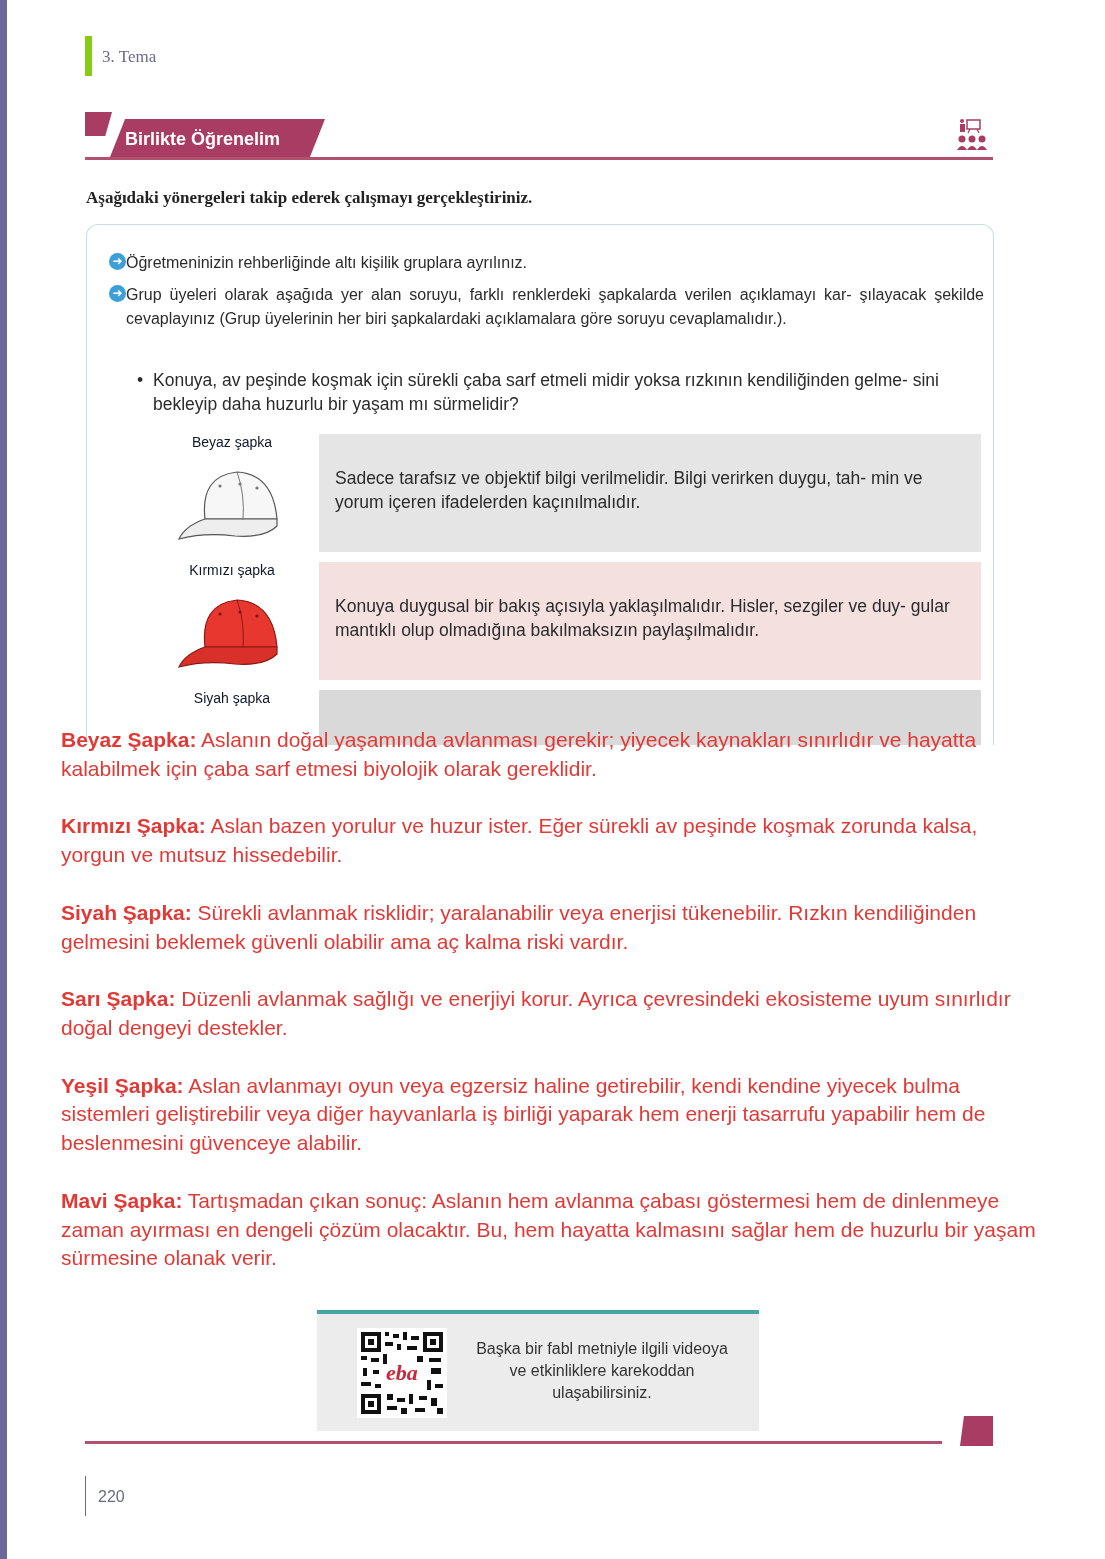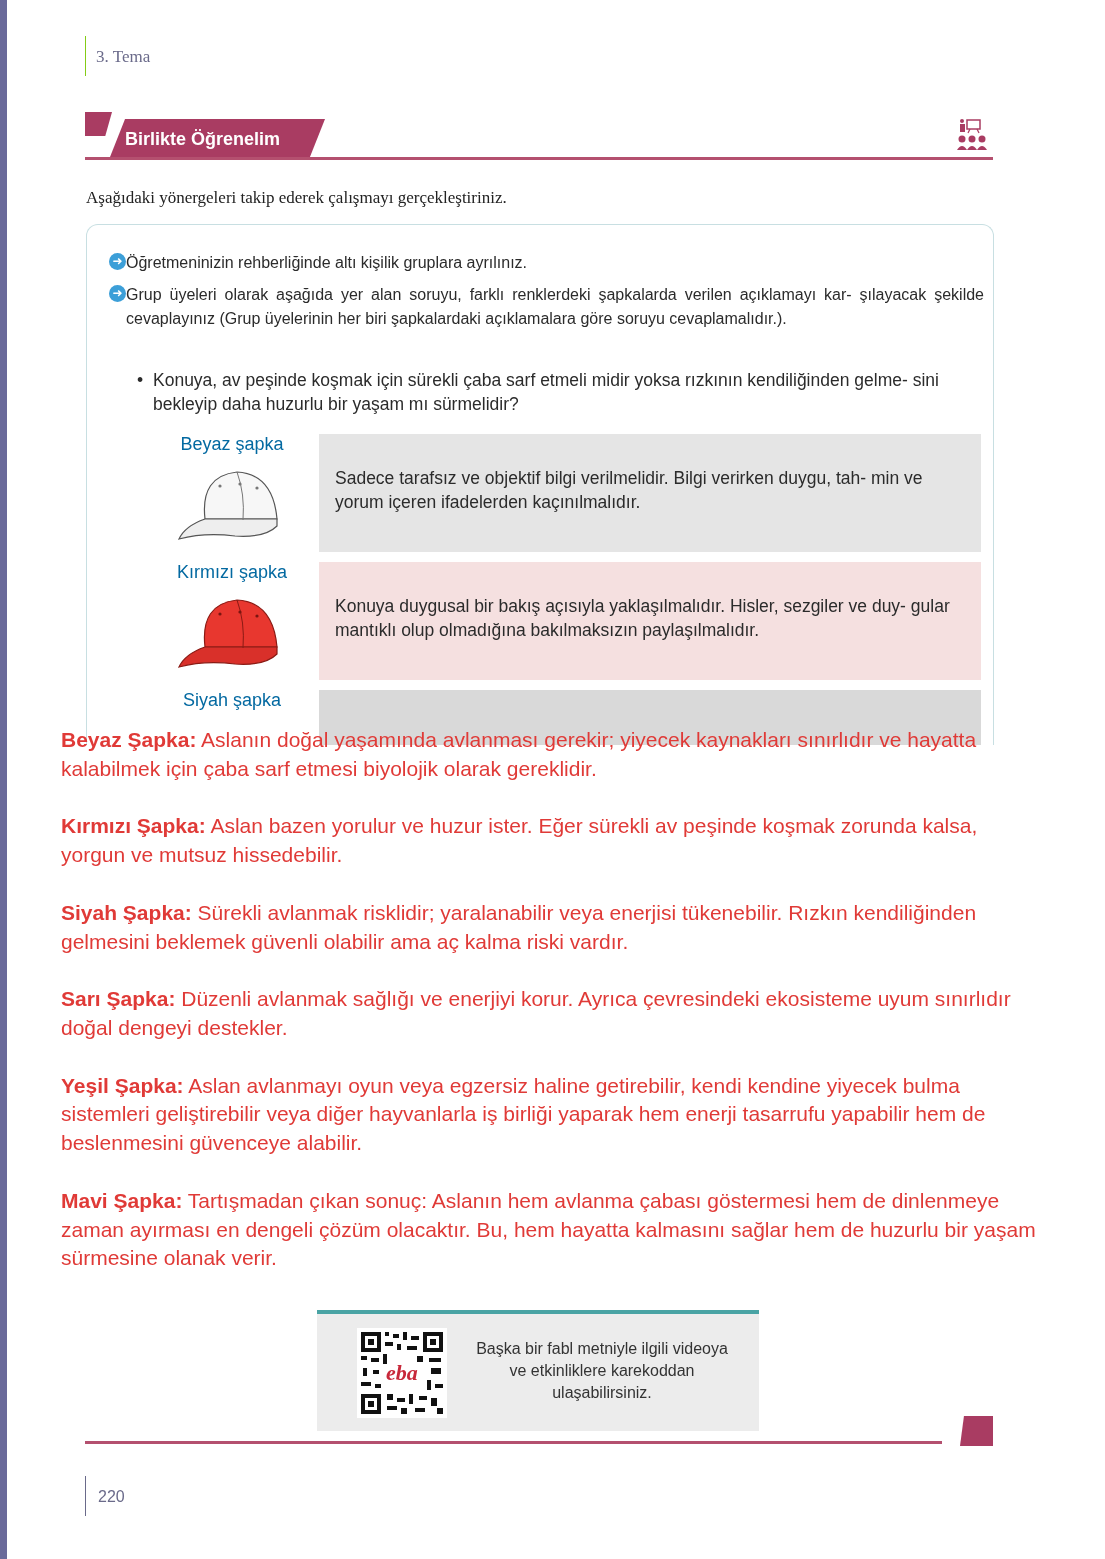--- a/index.html
+++ b/index.html
@@ -3,42 +3,42 @@
 <meta charset="utf-8">
 <style>
   html, body { margin: 0; padding: 0; }
   body {
     width: 1105px; height: 1559px; position: relative; overflow: hidden;
     background: #ffffff;
     font-family: "Liberation Sans", "DejaVu Sans", sans-serif;
   }
   .left-bar { position: absolute; left: 0; top: 0; width: 7px; height: 1559px; background: #6a6a9a; }
 
-  .running-head { position: absolute; left: 85px; top: 36px; height: 40px; border-left: 1px solid #84cc16; padding-left: 10px; }
+  .running-head { position: absolute; left: 85px; top: 36px; height: 40px; border-left: 7px solid #84cc16; padding-left: 10px; }
   .running-head span { font-family: "Liberation Serif", "DejaVu Serif", serif; font-size: 17px; color: #6a6a8a; line-height: 42px; }
 
   .section-header { position: absolute; left: 85px; top: 112px; width: 908px; height: 50px; }
   .section-header .small-flag { position: absolute; left: 0; top: 0; width: 27px; height: 24px; background: #a93c62; clip-path: polygon(0 0, 100% 0, 75% 100%, 0 100%); }
   .section-header .flag { position: absolute; left: 25px; top: 7px; width: 215px; height: 38px; background: #a93c62; clip-path: polygon(7% 0, 100% 0, 93% 100%, 0 100%); }
   .section-header .flag span { position: absolute; left: 15px; top: 10px; color: #fff; font-weight: bold; font-size: 18px; }
   .section-header .line { position: absolute; left: 0; top: 45px; width: 908px; height: 3px; background: #b4506f; }
   .section-header .teacher-icon { position: absolute; right: 2px; top: 6px; width: 36px; height: 36px; }
 
-  .instruction { position: absolute; left: 86px; top: 188px; font-family: "Liberation Serif", "DejaVu Serif", serif; font-weight: normal; font-size: 17px; color: #222; }
+  .instruction { position: absolute; left: 86px; top: 188px; font-family: "Liberation Serif", "DejaVu Serif", serif; font-weight: bold; font-size: 17px; color: #222; }
 
   .activity-box { position: absolute; left: 86px; top: 224px; width: 906px; height: 520px; border: 1.5px solid #c8dfe2; border-bottom: none; border-radius: 12px 12px 0 0; overflow: hidden; }
   .bullet-row { position: absolute; left: 22px; display: flex; align-items: flex-start; width: 875px; }
   .arrow-icon { width: 17px; height: 17px; border-radius: 50%; background: #3c9fd8; color: #fff; font-size: 12px; line-height: 17px; text-align: center; flex: 0 0 17px; margin-top: 2px; font-weight: bold; }
   .bullet-text { font-size: 16px; color: #2b2b2b; line-height: 24px; text-align: justify; }
   .dot-item { position: absolute; left: 50px; top: 143px; width: 845px; font-size: 17.5px; color: #2b2b2b; line-height: 24px; }
   .dot-item .dot { position: absolute; left: 0; top: 0; }
   .dot-item .txt { display: block; padding-left: 16px; }
 
   .hat-row { position: absolute; left: 70px; width: 825px; height: 118px; }
-  .hat-label { position: absolute; left: 0; top: 0; width: 150px; text-align: center; font-size: 18px; color: #0369a1; }
+  .hat-label { position: absolute; left: 0; top: 0; width: 150px; text-align: center; font-size: 14px; color: #0f172a; }
   .hat-img { position: absolute; left: 18px; top: 30px; width: 115px; height: 80px; }
   .hat-desc { position: absolute; left: 162px; top: 0; width: 662px; height: 118px; box-sizing: border-box; padding: 32px 30px 0 16px; font-size: 17.5px; line-height: 24px; color: #2b2b2b; }
 
   .answers { position: absolute; left: 61px; top: 726px; width: 985px; color: #e03a37; font-size: 21px; line-height: 28.8px; }
   .answer { margin-bottom: 28.8px; }
   .answer b { font-weight: bold; }
 
   .qr-box { position: absolute; left: 317px; top: 1310px; width: 442px; height: 117px; background: #ececec; border-top: 4px solid #49a3a4; }
   .qr-code { position: absolute; left: 40px; top: 14px; width: 90px; height: 90px; background: #fff; }
   .qr-text { position: absolute; left: 150px; top: 24px; width: 270px; text-align: center; font-size: 16px; line-height: 22px; color: #333; }

